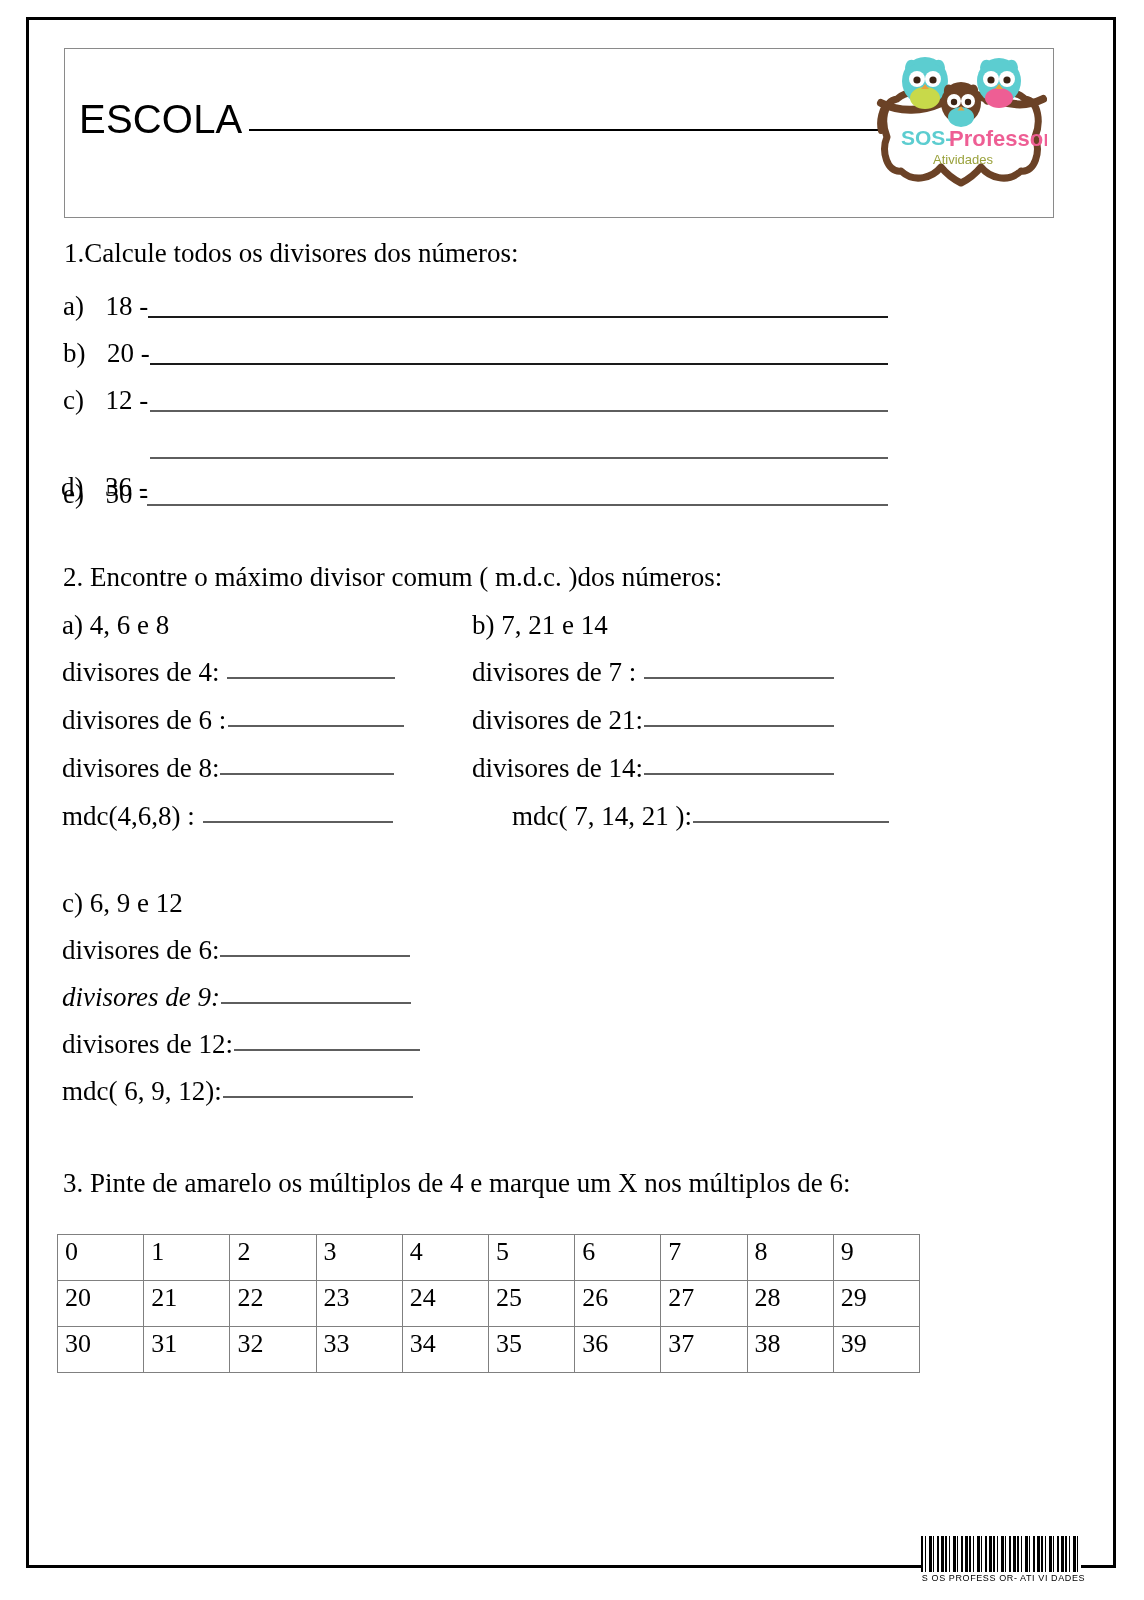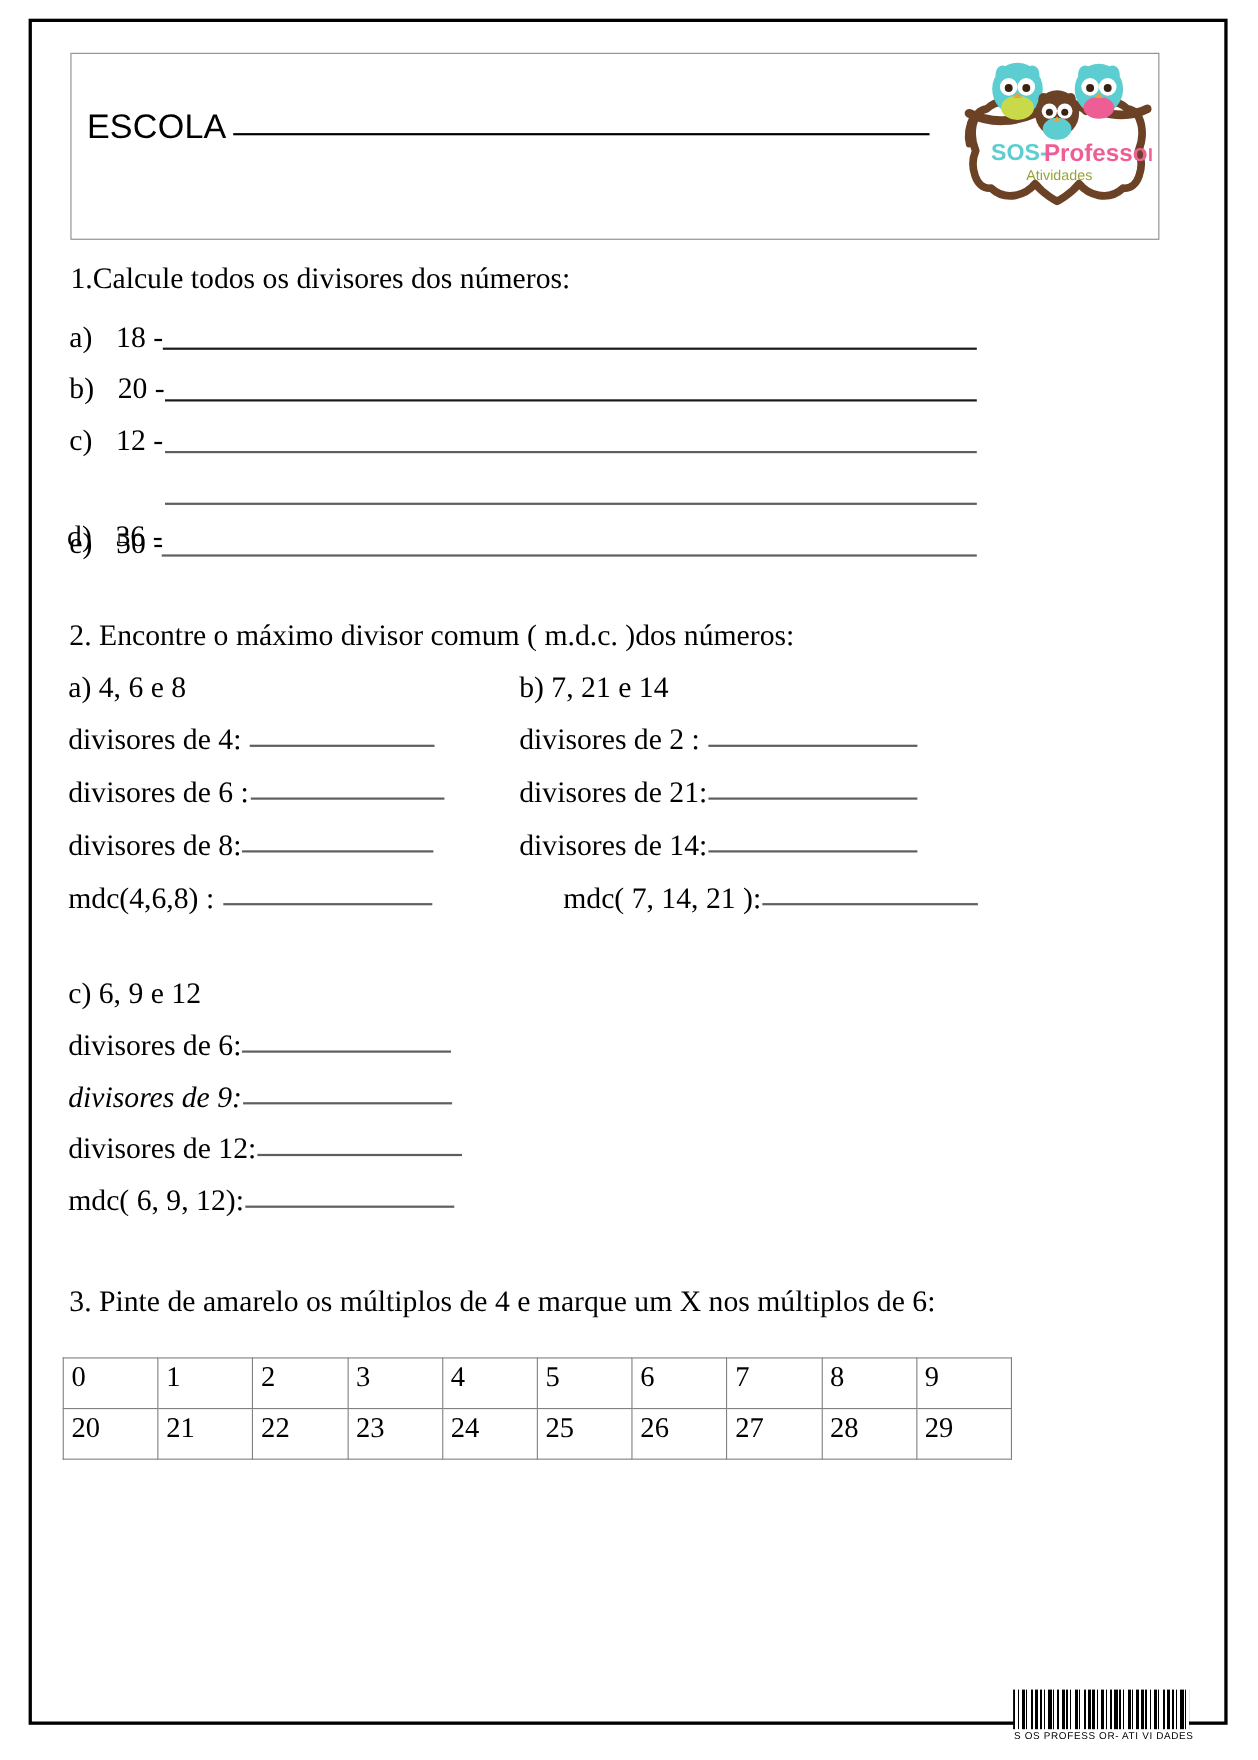--- a/index.html
+++ b/index.html
@@ -32,21 +32,21 @@
     left: 64px;
     top: 48px;
     width: 990px;
     height: 170px;
     border: 1px solid #8a8a8a;
     box-sizing: border-box;
   }
   .hdr-line {
     position: absolute;
     font-family: "Liberation Sans", "DejaVu Sans", sans-serif;
-    font-size: 31px;
+    font-size: 40px;
     color: #000;
     white-space: nowrap;
     letter-spacing: 0.2px;
   }
   .hdr-escola { left: 14px; top: 48px; }
   .hdr-nome   { left: 14px; top: 110px; }
   .hdr-rule {
     display: inline-block;
     border-bottom: 2.2px solid #000;
     vertical-align: 2px;
@@ -257,21 +257,21 @@
 <div class="q" style="left:62px; top:753px;">
   <span>divisores de 8:</span><span class="fill" style="width:174px; margin-left:1px;"></span>
 </div>
 <div class="q" style="left:62px; top:801px;">
   <span>mdc(4,6,8) :</span><span class="fill" style="width:190px; margin-left:8px;"></span>
 </div>
 
 <div class="q" style="left:472px; top:610px;">b) 7, 21 e 14</div>
 
 <div class="q" style="left:472px; top:657px;">
-  <span>divisores de 2 :</span><span class="fill" style="width:190px; margin-left:8px;"></span>
+  <span>divisores de 7 :</span><span class="fill" style="width:190px; margin-left:8px;"></span>
 </div>
 <div class="q" style="left:472px; top:705px;">
   <span>divisores de 21:</span><span class="fill" style="width:190px; margin-left:1px;"></span>
 </div>
 <div class="q" style="left:472px; top:753px;">
   <span>divisores de 14:</span><span class="fill" style="width:190px; margin-left:1px;"></span>
 </div>
 <div class="q" style="left:472px; top:801px;margin-left:40px;">
   <span>mdc( 7, 14, 21 ):</span><span class="fill" style="width:196px; margin-left:1px;"></span>
 </div>
@@ -312,19 +312,31 @@
       <td>21</td>
       <td>22</td>
       <td>23</td>
       <td>24</td>
       <td>25</td>
       <td>26</td>
       <td>27</td>
       <td>28</td>
       <td>29</td>
     </tr>
+    <tr>
+      <td>30</td>
+      <td>31</td>
+      <td>32</td>
+      <td>33</td>
+      <td>34</td>
+      <td>35</td>
+      <td>36</td>
+      <td>37</td>
+      <td>38</td>
+      <td>39</td>
+    </tr>
   </tbody>
 </table>
 
 <div class="barcode-wrap">
   <div class="barcode-bars"></div>
   <div class="barcode-text">S OS PROFESS OR- ATI VI DADES</div>
 </div>
 
 </body></html>

